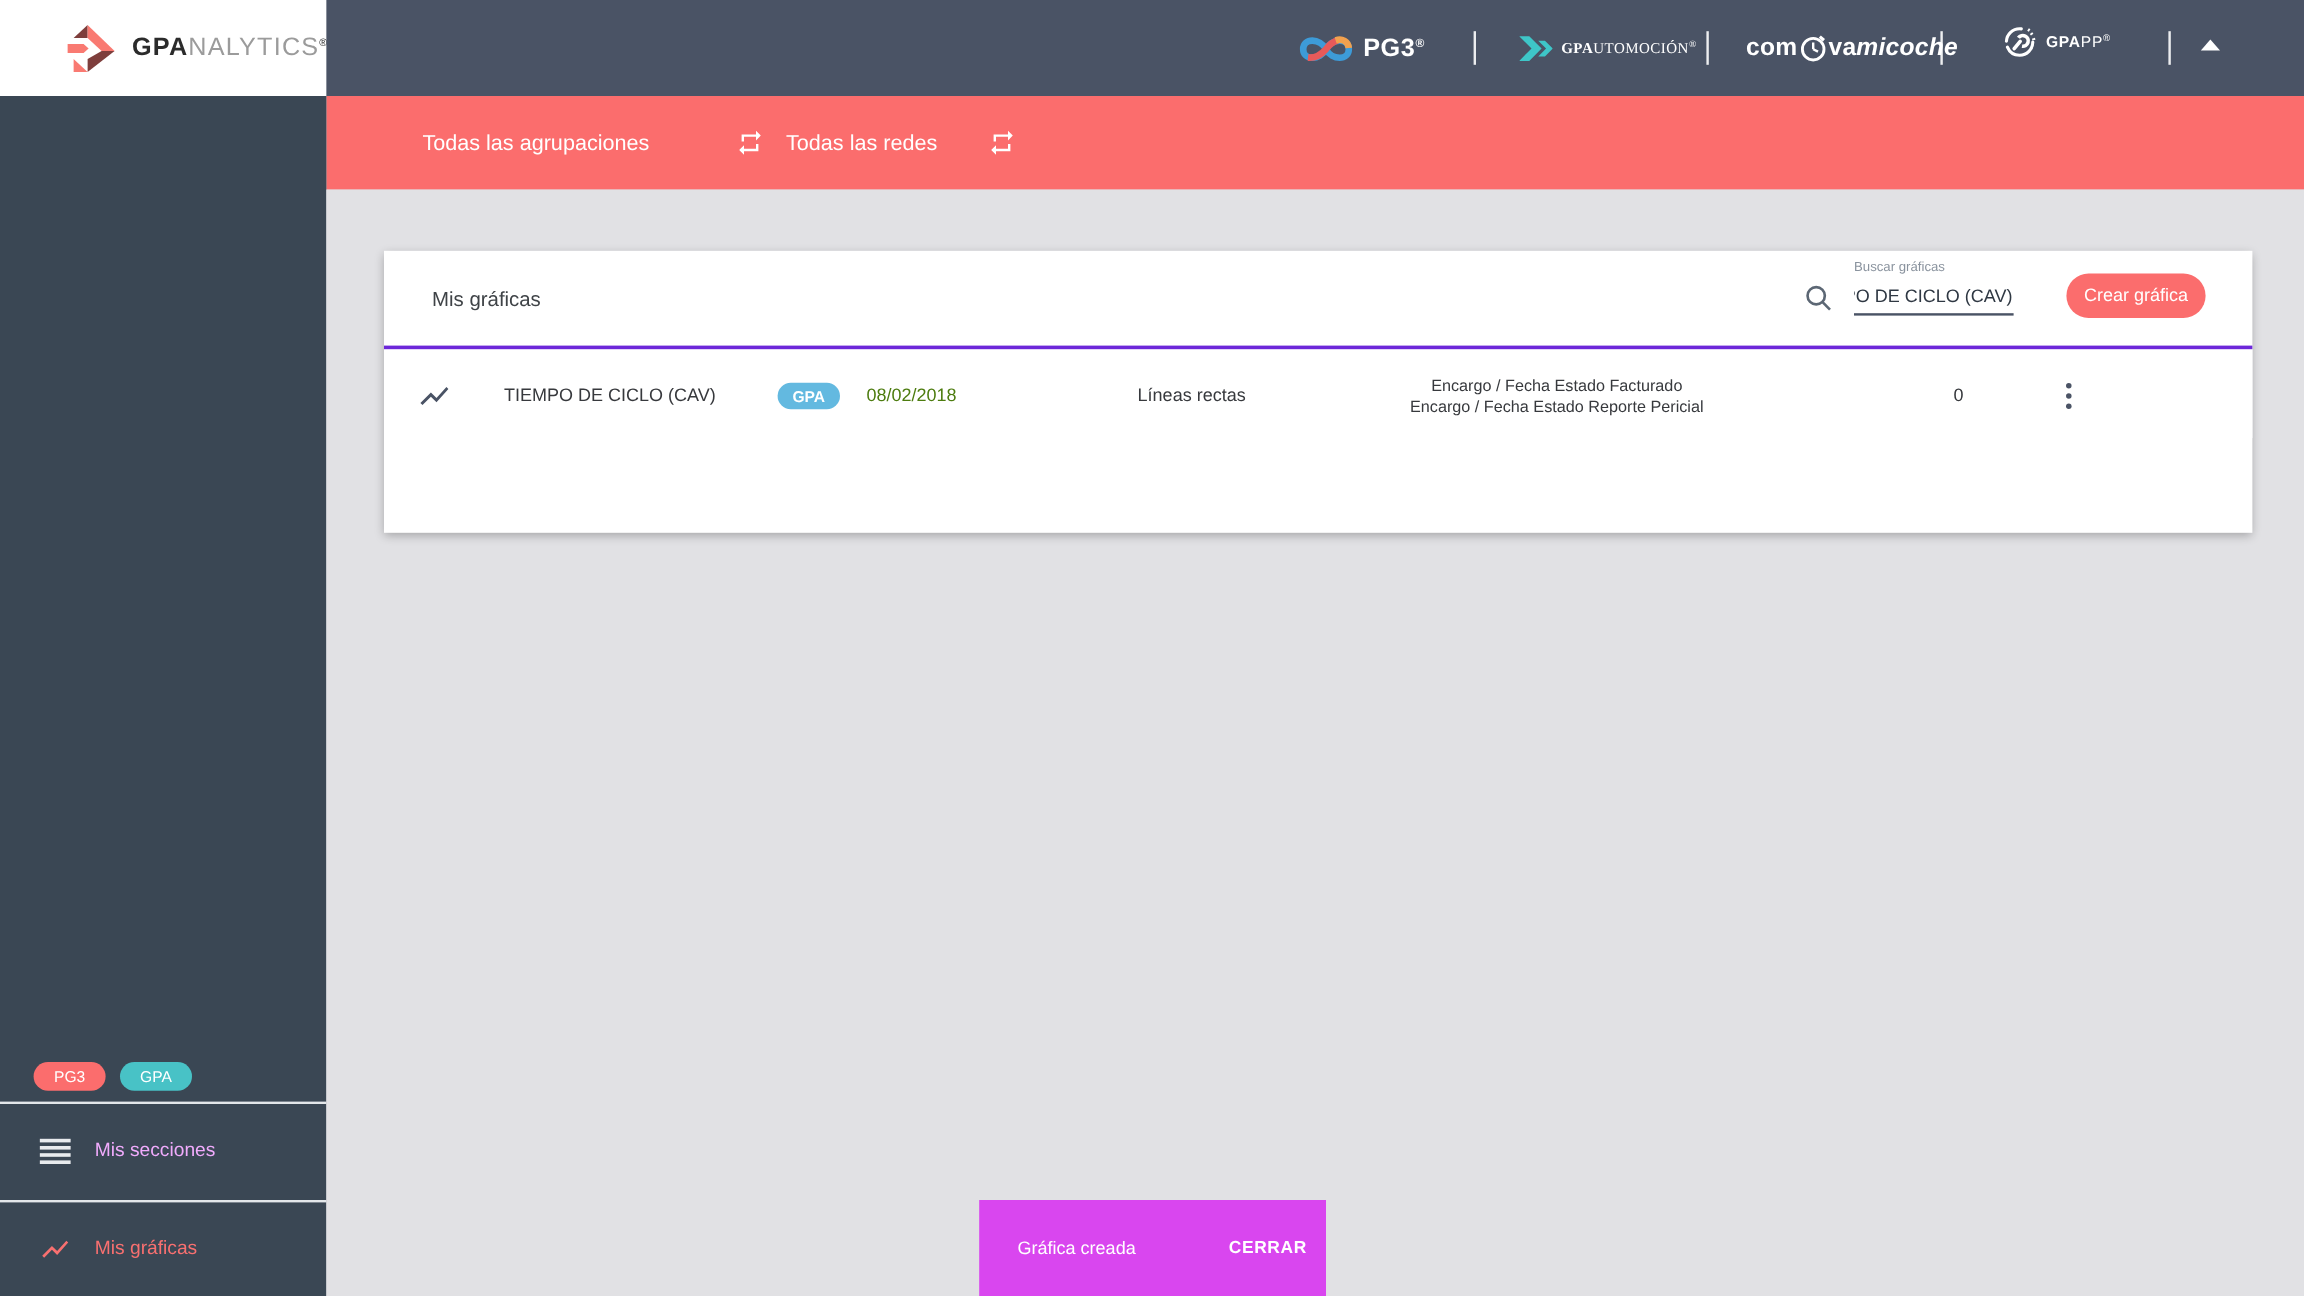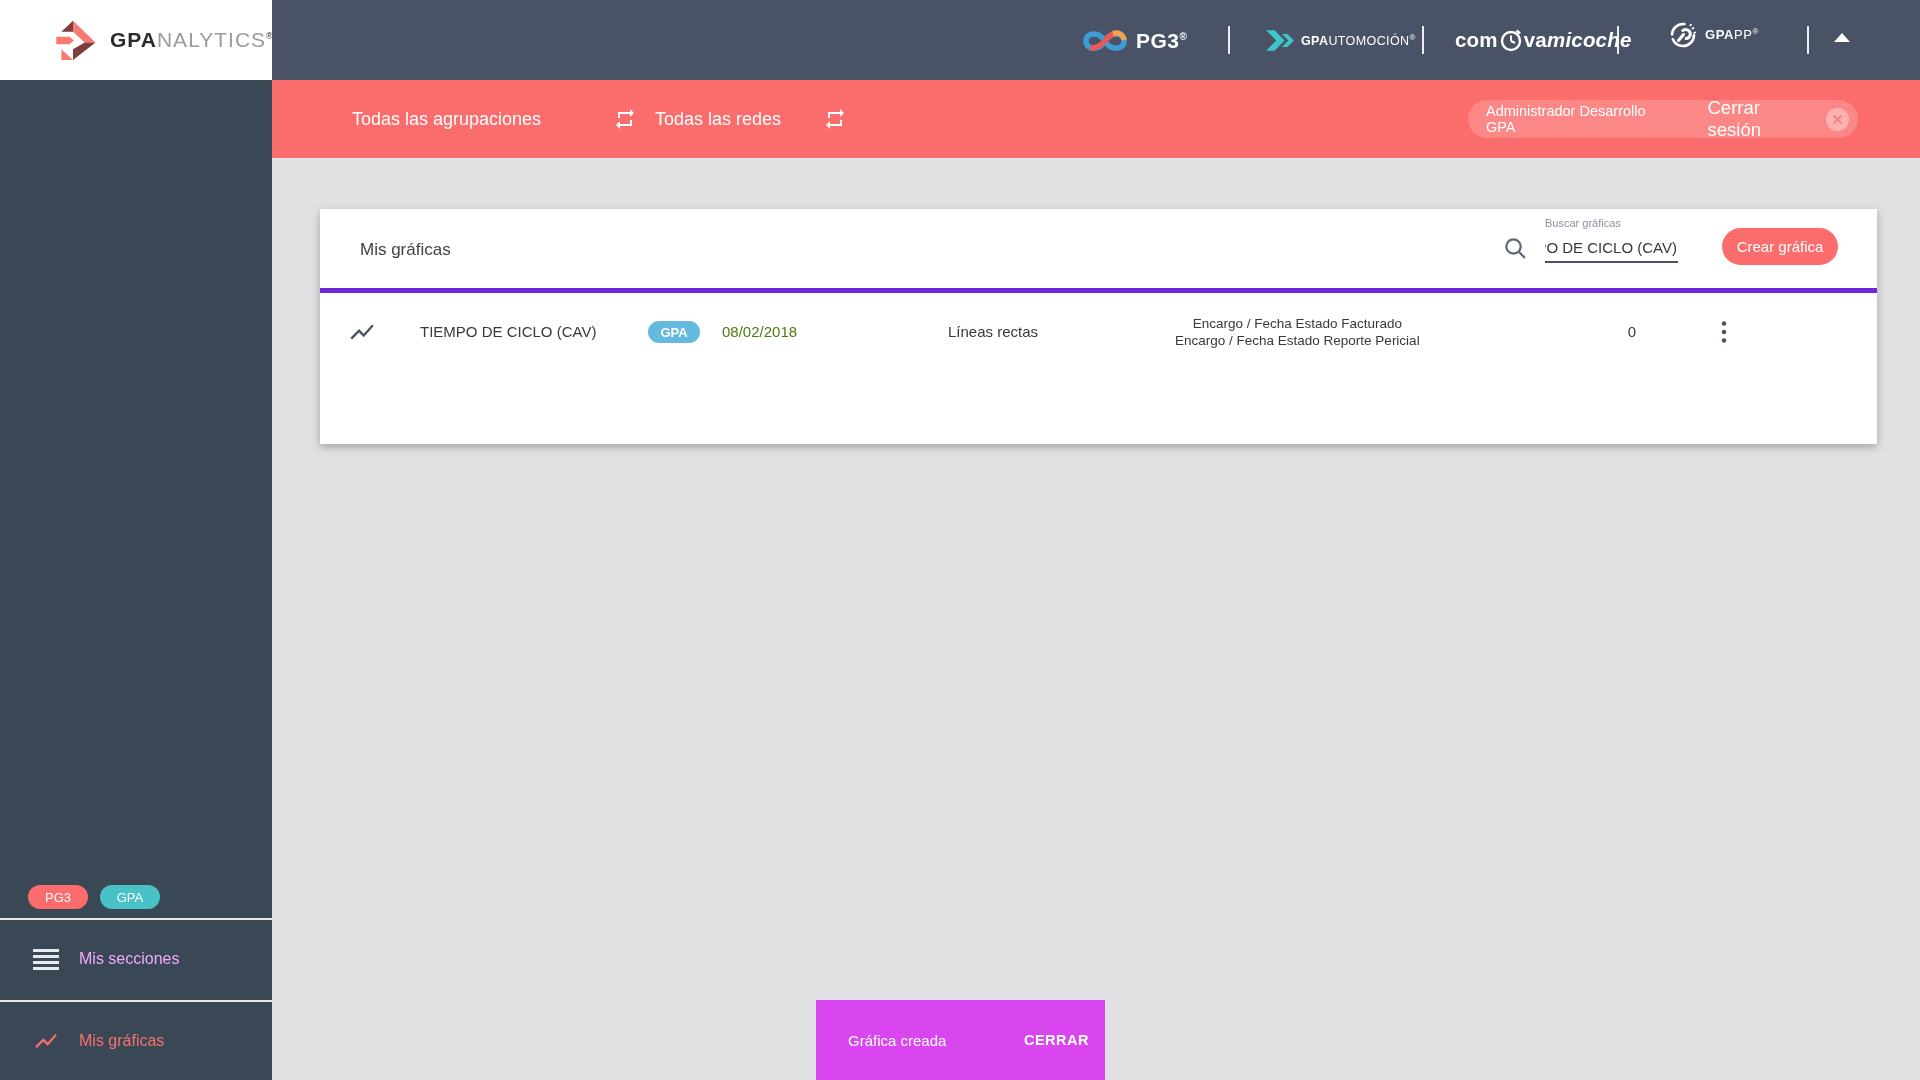--- a/index.html
+++ b/index.html
@@ -15,21 +15,21 @@
   .logo-text .r { font-size:9px; color:#2B2B2B; vertical-align:super; }
 
   
   .topbar { position:absolute; left:272px; top:0; width:1648px; height:80px; background:#4A5365; }
   .topbar .divider { position:absolute; top:26px; width:2px; height:28px; background:rgba(255,255,255,0.9); }
   .brand { position:absolute; display:flex; align-items:center; color:#FFFFFF; cursor:pointer; }
   .brand-pg3 { left:810px; top:25px; }
   .brand-pg3 .t { font-size:21px; font-weight:bold; margin-left:8px; letter-spacing:0.5px; }
   .brand-pg3 .r { font-size:10px; vertical-align:super; }
   .brand-auto { left:994px; top:28px; }
-  .brand-auto .t { font-size:12.5px; margin-left:7px; letter-spacing:0.4px; }
+  .brand-auto .t { font-size:12.5px; margin-left:7px; letter-spacing:0.4px;font-family:Liberation Serif, serif; }
   .brand-auto .b { font-weight:bold; }
   .brand-auto .r { font-size:8px; vertical-align:super; }
   .brand-com { left:1183px; top:27px; font-size:20.5px; font-weight:600; letter-spacing:0.2px; }
   .brand-com .it { font-style:italic; }
   .brand-com svg { margin:0 1px; }
   .brand-gpapp { left:1396px; top:20px; }
   .brand-gpapp .t { font-size:13px; margin-left:7px; letter-spacing:0.6px; }
   .brand-gpapp .b { font-weight:bold; }
   .brand-gpapp .r { font-size:8px; vertical-align:super; }
   .collapse-btn { position:absolute; left:1562px; top:33px; width:20px; height:14px; cursor:pointer; }
@@ -79,21 +79,21 @@
   .search-value { font-size:15px; color:#2F3843; }
   .caret { display:inline-block; width:1.5px; height:19px; background:#2F3843; margin-left:1px; }
   .search-underline { height:2px; background:#4A5365; margin-top:2px; }
   .create-btn { position:absolute; left:1402px; top:19px; width:116px; height:37px; border-radius:18.5px;
                 background:#FB6D6D; color:#FFFFFF; font-size:15px; border:none; display:flex;
                 align-items:center; justify-content:center; cursor:pointer; font-family:inherit; }
   .thead { position:relative; height:78px; background:#F0F0F2; border-top:1px solid #E4E4E7; }
   .thead span { position:absolute; top:32px; font-size:14px; color:#9DA2A8; }
   .th-name { left:103px; } .th-project { left:328px; } .th-date { left:402px; }
   .th-type { left:628px; } .th-data { left:855px; } .th-included { left:1310px; }
-  .trow { position:relative; height:77px; background:#FFFFFF; border-top:5px solid #6d28d9; cursor:pointer; }
+  .trow { position:relative; height:77px; background:#FFFFFF; border-top:3px solid #6d28d9; cursor:pointer; }
   .trow .cell { position:absolute; top:0; height:77px; display:flex; align-items:center; }
   .row-icon { left:28px; }
   .row-name { left:100px; font-size:15px; color:#37393D; }
   .row-badge { left:328px; top:28px; height:22px; width:52px; border-radius:11px; background:#63B9E0;
                color:#fff; font-size:13px; font-weight:bold; display:flex; align-items:center;
                justify-content:center; position:absolute; }
   .row-date { left:402px; font-size:15px; color:#4d7c0f; }
   .row-type { left:628px; font-size:15px; color:#37393D; }
   .row-data { left:855px; flex-direction:column; align-items:flex-start; justify-content:center;
               font-size:13.5px; color:#37393D; line-height:17px; }
@@ -196,31 +196,20 @@
     </svg>
   </div>
 
   <div class="filter filter-networks">
     <span class="lbl">Todas las redes</span>
     <svg width="24" height="24" viewBox="0 0 24 24">
       <path fill="#FFFFFF" d="M7 7h10v3l4-4-4-4v3H5v6h2V7zm10 10H7v-3l-4 4 4 4v-3h12v-6h-2v4z"></path>
     </svg>
   </div>
 
-  <div class="user-chip">
-    <span class="uname">Administrador Desarrollo GPA</span>
-    <span class="logout">Cerrar sesión</span>
-    <span class="close">
-      <svg width="25" height="25" viewBox="0 0 25 25">
-        <circle cx="12.5" cy="12.5" r="11.5" fill="rgba(255,255,255,0.35)"></circle>
-        <line x1="8.5" y1="8.5" x2="16.5" y2="16.5" stroke="#FB8080" stroke-width="2.2"></line>
-        <line x1="16.5" y1="8.5" x2="8.5" y2="16.5" stroke="#FB8080" stroke-width="2.2"></line>
-      </svg>
-    </span>
-  </div>
 </div>
 
 <div class="sidebar">
   <div class="side-badges">
     <div class="pill-badge pill-pg3">PG3</div>
     <div class="pill-badge pill-gpa">GPA</div>
   </div>
 
   <div class="side-divider sd1"></div>
 

